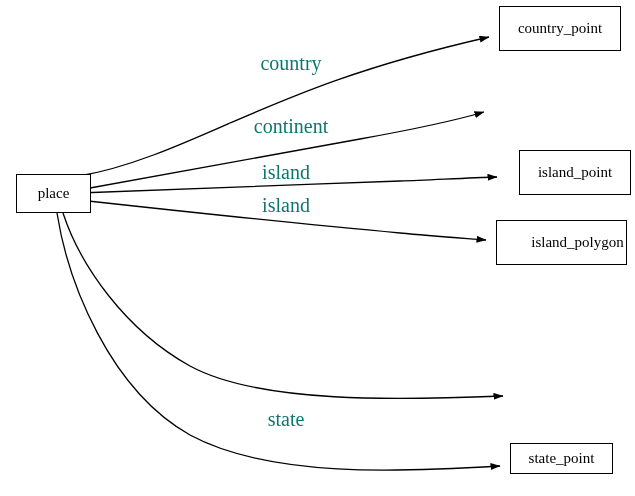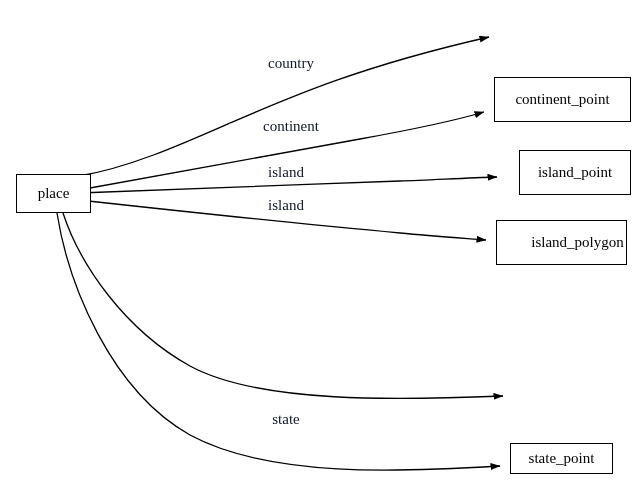--- a/index.html
+++ b/index.html
@@ -35,23 +35,23 @@
     font-family: "Liberation Serif", "DejaVu Serif", serif;
     font-size: 15px;
     line-height: 1;
     white-space: nowrap;
   }
   .node-label {
     display: block;
   }
   .edge-label {
     position: absolute;
-    color: #0f172a;
+    color: #0f766e;
     font-family: "Liberation Serif", "DejaVu Serif", serif;
-    font-size: 15px;
+    font-size: 20px;
     line-height: 16.5px;
     text-align: center;
     white-space: pre;
     transform: translateX(-50%);
     background: transparent;
   }
 </style>
 </head>
 <body>
 
@@ -69,22 +69,22 @@
       <path class="edge-path" fill="none" stroke="#000000" stroke-width="1.3" marker-end="url(#arrowhead)" d="M79,193 C170,189 290,185 400,181 C430,180 465,178 497,177"></path>
       <path class="edge-path" fill="none" stroke="#000000" stroke-width="1.3" marker-end="url(#arrowhead)" d="M79,200 C170,210 300,224 400,233 C430,236 460,238 486,240"></path>
       <path class="edge-path" fill="none" stroke="#000000" stroke-width="1.3" marker-end="url(#arrowhead)" d="M63,213 C80,265 125,330 190,366 C260,404 400,400 503,396"></path>
       <path class="edge-path" fill="none" stroke="#000000" stroke-width="1.3" marker-end="url(#arrowhead)" d="M57,213 C68,283 110,390 190,435 C270,478 400,472 500,466"></path>
     </g>
   </svg>
 
   <div class="node" style="left: 16px; top: 174px; width: 75px; height: 39px;">
     <span class="node-label">place</span>
   </div>
-  <div class="node" style="left: 494px; top: 77px; width: 137px; height: 45px;">
-    <span class="node-label">continent_point</span>
+  <div class="node" style="left: 499px; top: 6px; width: 122px; height: 45px;">
+    <span class="node-label">country_point</span>
   </div>
   <div class="node" style="left: 519px; top: 150px; width: 112px; height: 45px;">
     <span class="node-label">island_point</span>
   </div>
   <div class="node" style="left: 496px; top: 220px; width: 131px; height: 45px; padding-left: 32px;">
     <span class="node-label">island_polygon</span>
   </div>
   <div class="node" style="left: 510px; top: 443px; width: 103px; height: 31px;">
     <span class="node-label">state_point</span>
   </div>

